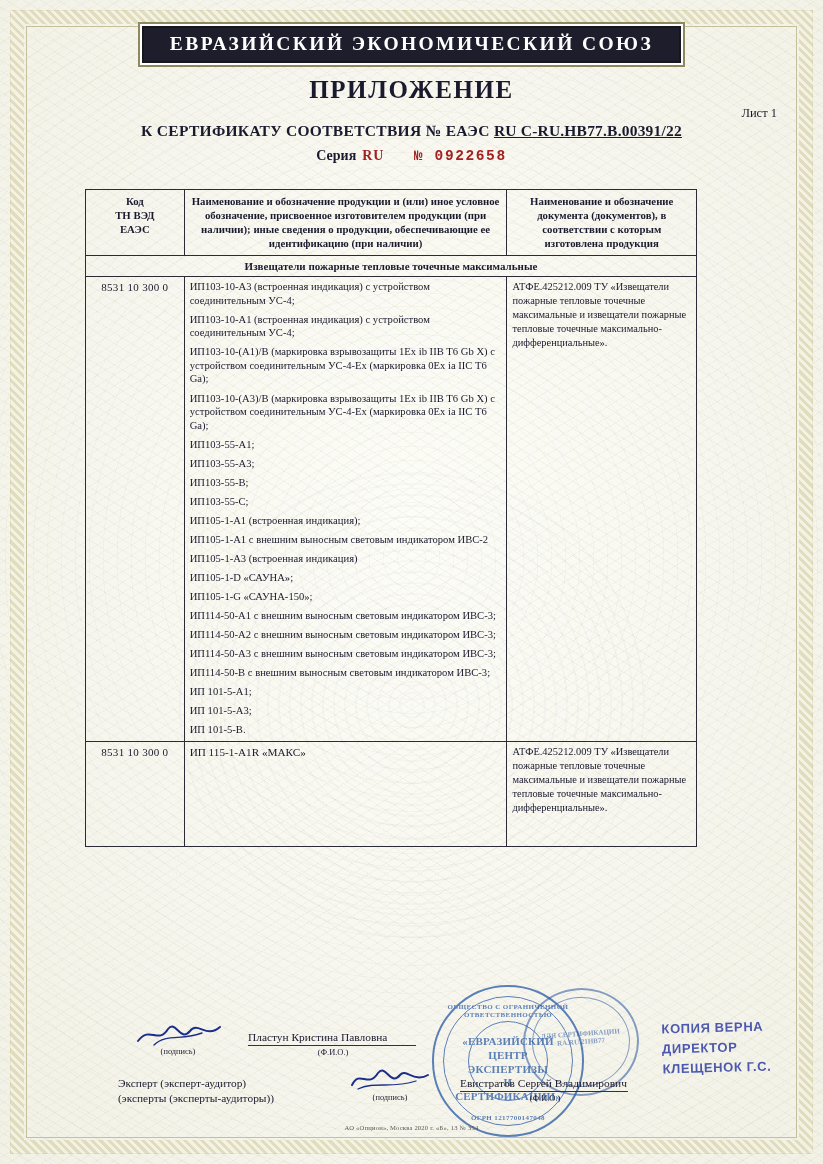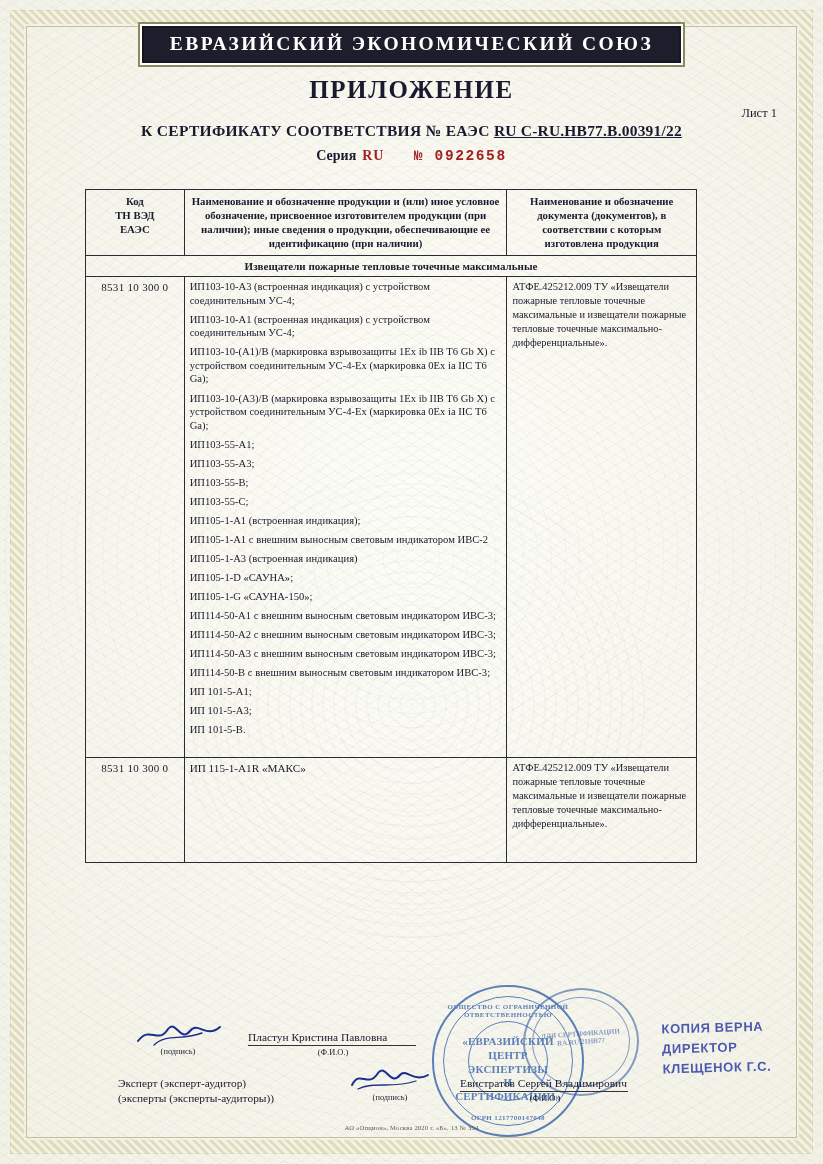--- a/index.html
+++ b/index.html
@@ -184,21 +184,21 @@
     letter-spacing: 0.3px;
   }
   .doc-cell {
     font-size: 10.4px;
     line-height: 1.35;
     vertical-align: middle;
     padding: 6px 7px;
   }
   .prod-list { margin: 0; padding: 0; list-style: none; }
   .prod-list li { margin: 0 0 5.5px 0; }
-  .prod-list li:last-child { margin-bottom: 17px; }
+  .prod-list li:last-child { margin-bottom: 1px; }
   .single-prod {
     vertical-align: middle;
     font-size: 11.2px;
     padding-left: 14px;
   }
 
   
   #sig {
     position: absolute;
     left: 118px;

